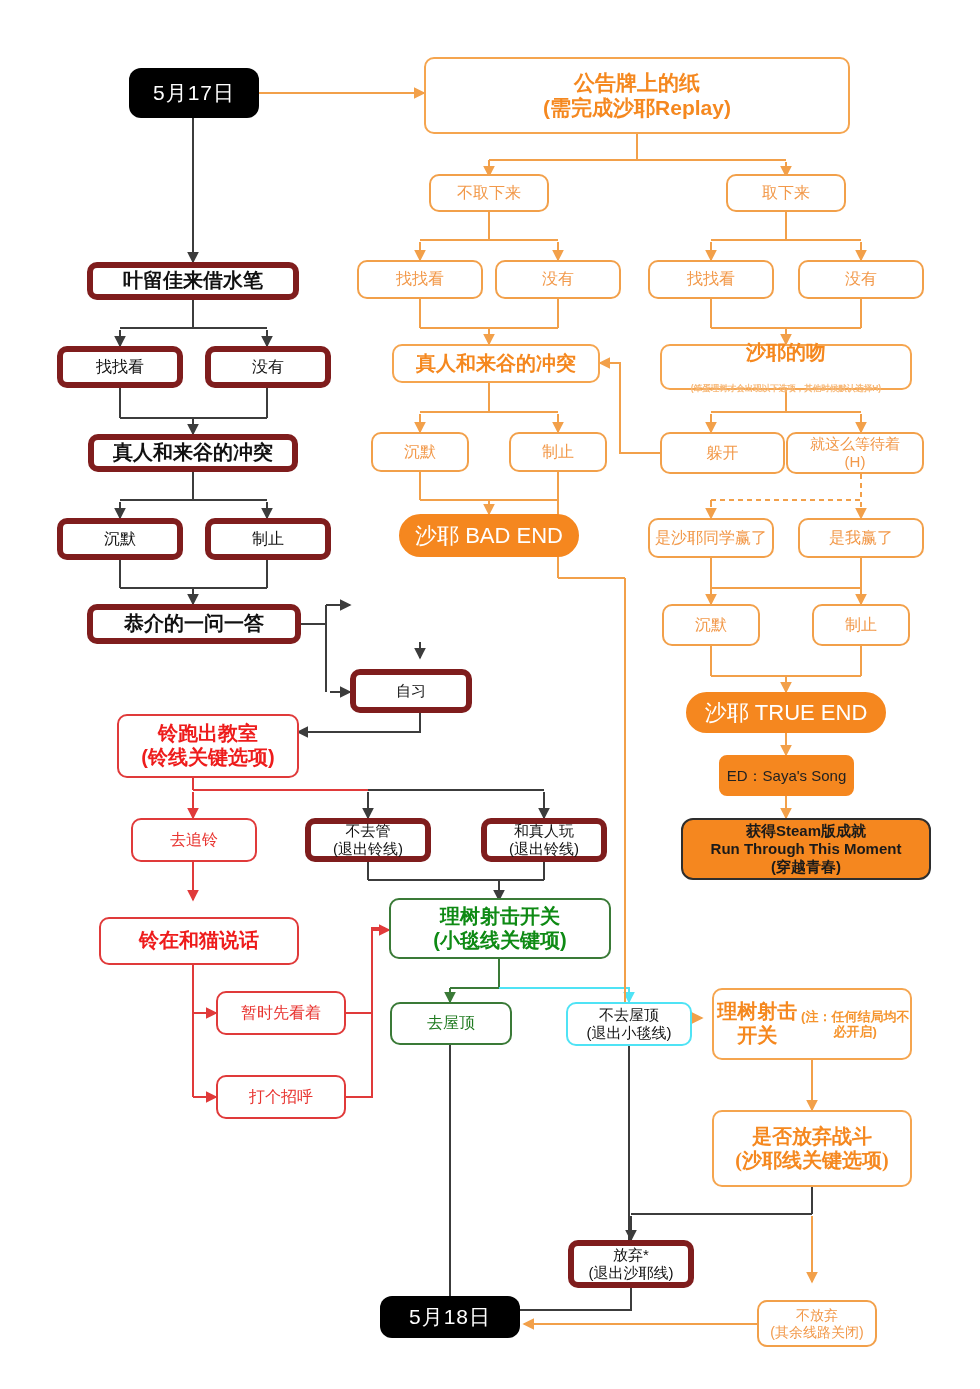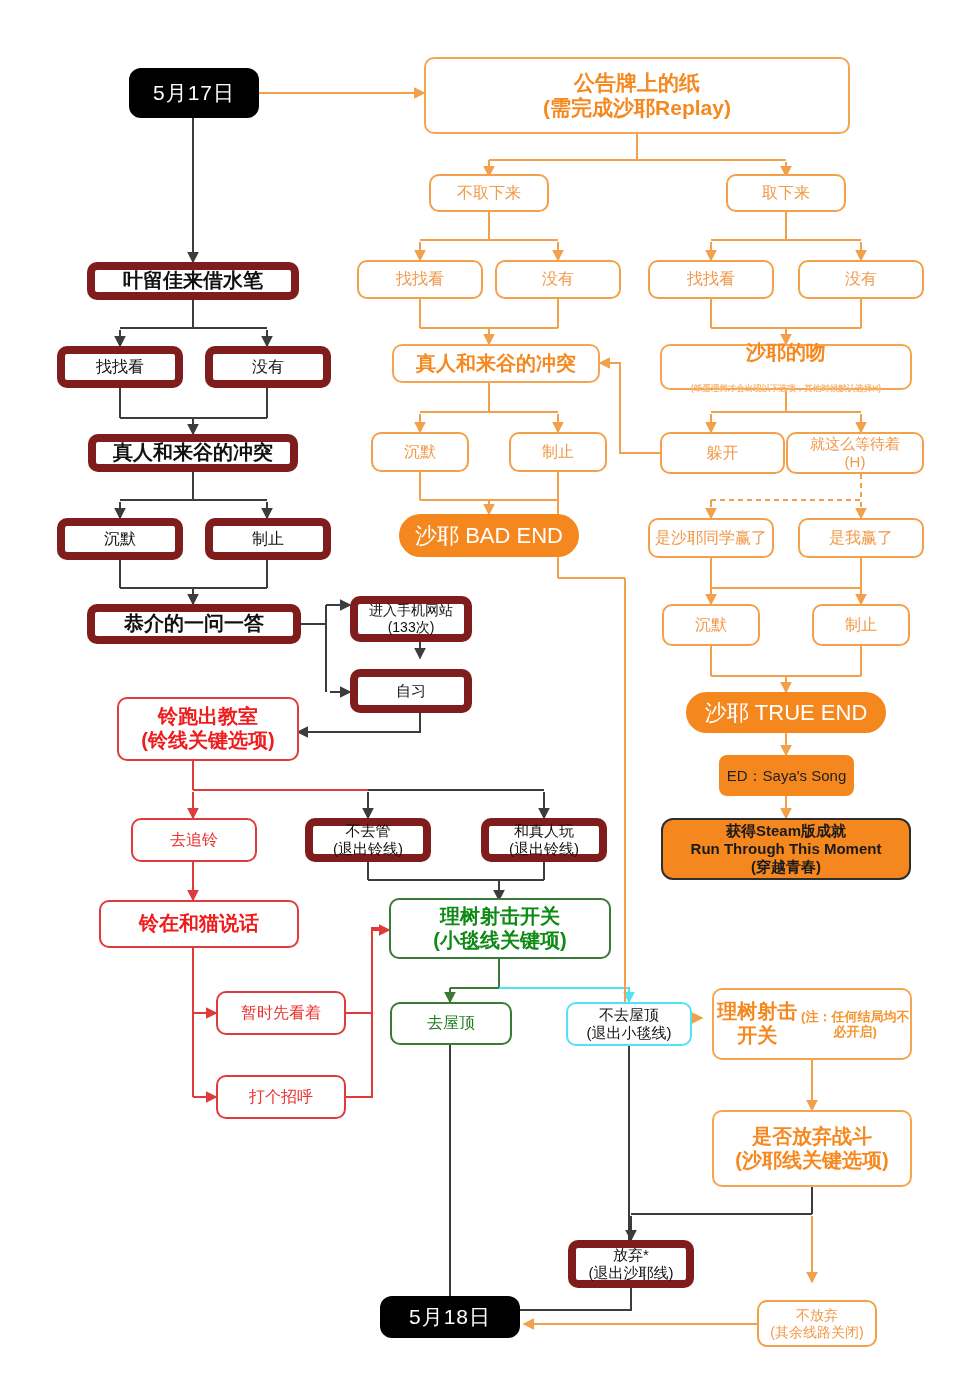--- a/index.html
+++ b/index.html
@@ -9,37 +9,37 @@
 
   .node{position:absolute;box-sizing:border-box;display:flex;align-items:center;
         justify-content:center;text-align:center;border-radius:10px;
         line-height:1.18;white-space:pre-line;}
 
   
   .date{background:#000;color:#fff;border:none;border-radius:12px;
         font-size:21px;letter-spacing:1px;}
 
   
-  .k{border:8px solid #7f1d1d;color:#111;background:#fff;font-size:16px;}
+  .k{border:6px solid #7f1d1d;color:#111;background:#fff;font-size:16px;}
   .k.bold{font-weight:bold;font-size:20px;}
 
   
   .o{border:2px solid #f2a04a;color:#f2994a;background:#fff;font-size:16px;}
   .o.bold{font-weight:bold;font-size:20px;color:#f5881f;border-color:#f5a54f;}
   .o .sub{display:block;font-size:8.5px;font-weight:bold;color:#f7b877;margin-top:19px;}
   .o .sub2{display:block;font-size:13px;font-weight:bold;color:#f5942e;margin-top:0px;}
 
   
   .osolid{background:#f5871f;color:#fff;border:2px solid #f5871f;font-size:22px;border-radius:22px;}
   .osolid.small{font-size:15px;color:#222;border-radius:8px;}
-  .osolid.ach{font-size:15px;color:#1a1a1a;font-weight:bold;border-radius:12px;border:2px solid #2e2e2e;}
+  .osolid.ach{font-size:15px;color:#1a1a1a;font-weight:bold;border-radius:12px;border:2px solid #2e2e2e;margin-left:20px;}
 
   
   .r{border:2px solid #e03a3a;color:#e8332f;background:#fff;font-size:16px;}
-  .r.bold{font-weight:bold;font-size:20px;color:#ee1c1c;}
+  .r.bold{font-weight:bold;font-size:20px;color:#ee1c1c;margin-top:17px;}
 
   
   .g{border:2px solid #3a7a37;color:#1f7a1f;background:#fff;font-size:16px;}
   .g.bold{font-weight:bold;font-size:20px;color:#0e8a14;}
 
   
   .c{border:2px solid #4fe3f5;color:#111;background:#fff;font-size:15px;}
 
   
   .note{position:absolute;display:flex;align-items:center;justify-content:center;
@@ -235,22 +235,20 @@
 
   <div class="node k bold" style="left:87px;top:262px;width:212px;height:38px;">叶留佳来借水笔</div>
   <div class="node k" style="left:57px;top:346px;width:126px;height:42px;">找找看</div>
   <div class="node k" style="left:205px;top:346px;width:126px;height:42px;">没有</div>
 
   <div class="node k bold" style="left:88px;top:434px;width:210px;height:38px;">真人和来谷的冲突</div>
   <div class="node k" style="left:57px;top:518px;width:126px;height:42px;">沉默</div>
   <div class="node k" style="left:205px;top:518px;width:126px;height:42px;">制止</div>
 
   <div class="node k bold" style="left:87px;top:604px;width:214px;height:40px;">恭介的一问一答</div>
-  <div class="node k" style="left:350px;top:596px;width:122px;height:46px;font-size:14px;">进入手机网站
-(133次)</div>
   <div class="node k" style="left:350px;top:669px;width:122px;height:44px;font-size:15px;">自习</div>
 
   <div class="node r bold" style="left:117px;top:697px;width:182px;height:64px;">铃跑出教室
 (铃线关键选项)</div>
   <div class="node r" style="left:131px;top:818px;width:126px;height:44px;">去追铃</div>
   <div class="node r bold" style="left:99px;top:900px;width:200px;height:48px;">铃在和猫说话</div>
   <div class="node r" style="left:216px;top:991px;width:130px;height:44px;">暂时先看着</div>
   <div class="node r" style="left:216px;top:1075px;width:130px;height:44px;">打个招呼</div>
 
   <div class="node k" style="left:305px;top:818px;width:126px;height:44px;font-size:15px;">不去管
@@ -262,21 +260,21 @@
 (小毯线关键项)</div>
   <div class="node g" style="left:390px;top:1002px;width:122px;height:43px;">去屋顶</div>
   <div class="node c" style="left:566px;top:1002px;width:126px;height:44px;">不去屋顶
 (退出小毯线)</div>
 
   <div class="node o bold" style="left:712px;top:988px;width:200px;height:72px;">
     <span>理树射击开关</span>
     <span class="sub2">(注：任何结局均不必开启)</span>
   </div>
 
-  <div class="node o bold" style="left:712px;top:1110px;width:200px;height:77px;">是否放弃战斗
+  <div class="node o bold" style="left:712px;top:1110px;width:200px;height:77px;font-family:Liberation Serif, serif;">是否放弃战斗
 (沙耶线关键选项)</div>
 
   <div class="node k" style="left:568px;top:1240px;width:126px;height:48px;font-size:15px;">放弃*
 (退出沙耶线)</div>
   <div class="node o" style="left:757px;top:1300px;width:120px;height:47px;font-size:14px;">不放弃
 (其余线路关闭)</div>
 
   <div class="node date" style="left:380px;top:1296px;width:140px;height:42px;">5月18日</div>
 
 

